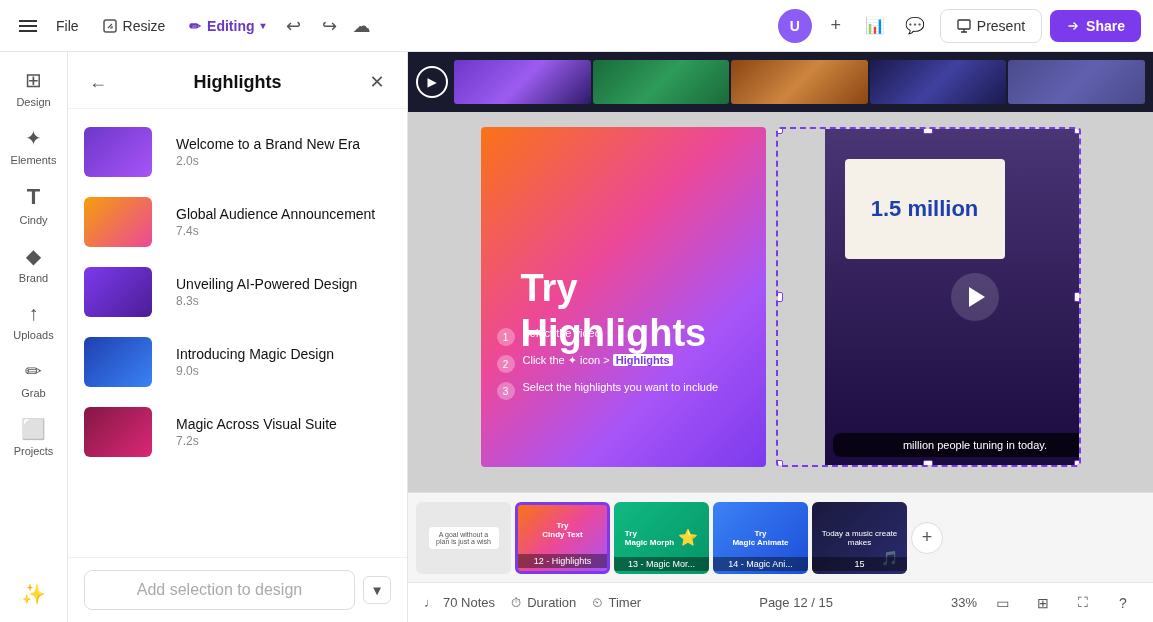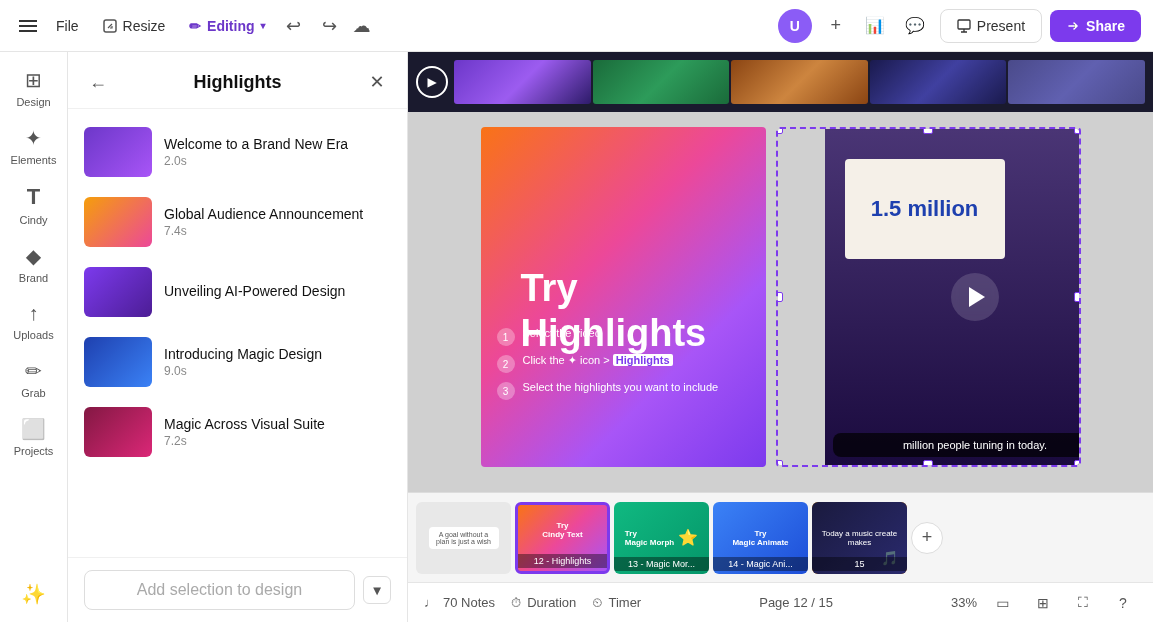--- a/index.html
+++ b/index.html
@@ -43,21 +43,21 @@
     .panel-list { flex: 1; overflow-y: auto; padding: 8px 0; }
     .panel-list::-webkit-scrollbar { width: 4px; }
     .panel-list::-webkit-scrollbar-thumb { background: #ddd; border-radius: 2px; }
     .highlight-item { display: flex; align-items: center; gap: 12px; padding: 10px 16px; cursor: pointer; }
     .highlight-thumb { width: 68px; height: 50px; border-radius: 6px; object-fit: cover; overflow: hidden; flex-shrink: 0; }
     .thumb-1 { background: linear-gradient(135deg, #6c37c9, #a855f7); }
     .thumb-2 { background: linear-gradient(135deg, #f59e0b, #ec4899); }
     .thumb-3 { background: linear-gradient(135deg, #7c3aed, #4c1d95); }
     .thumb-4 { background: linear-gradient(135deg, #1e40af, #3b82f6); }
     .thumb-5 { background: linear-gradient(135deg, #831843, #db2777); }
-    .highlight-info { flex: 1; }
+    .highlight-info { flex: 1; margin-left: 12px; }
     .highlight-name { font-size: 14px; color: #111; font-weight: 500; margin-bottom: 2px; }
     .highlight-duration { font-size: 12px; color: #888; }
     .panel-footer { padding: 12px 16px; border-top: 1px solid #f0f0f0; display: flex; align-items: center; gap: 8px; }
     .add-selection-btn { flex: 1; padding: 10px; border: 1px solid #ddd; border-radius: 8px; background: #fff; cursor: pointer; font-size: 16px; color: #aaa; text-align: center; }
     .scroll-down-btn { width: 28px; height: 28px; border: 1px solid #ddd; border-radius: 6px; background: #fff; cursor: pointer; display: flex; align-items: center; justify-content: center; color: #555; flex-shrink: 0; }
 
     
     .canvas-area { flex: 1; display: flex; flex-direction: column; background: #e8e8e8; overflow: hidden; }
     .timeline-strip { height: 60px; background: #1a1a2e; display: flex; align-items: center; padding: 0 8px; gap: 6px; flex-shrink: 0; overflow: hidden; }
     .play-btn { width: 32px; height: 32px; border-radius: 50%; background: transparent; border: 2px solid #fff; display: flex; align-items: center; justify-content: center; cursor: pointer; color: #fff; font-size: 12px; flex-shrink: 0; }
@@ -227,20 +227,21 @@
         <div class="highlight-thumb thumb-2"></div>
         <div class="highlight-info">
           <div class="highlight-name">Global Audience Announcement</div>
           <div class="highlight-duration">7.4s</div>
         </div>
       </div>
       <div class="highlight-item">
         <div class="highlight-thumb thumb-3"></div>
         <div class="highlight-info">
           <div class="highlight-name">Unveiling AI-Powered Design</div>
+          <div class="highlight-duration">8.3s</div>
         </div>
       </div>
       <div class="highlight-item">
         <div class="highlight-thumb thumb-4"></div>
         <div class="highlight-info">
           <div class="highlight-name">Introducing Magic Design</div>
           <div class="highlight-duration">9.0s</div>
         </div>
       </div>
       <div class="highlight-item">

